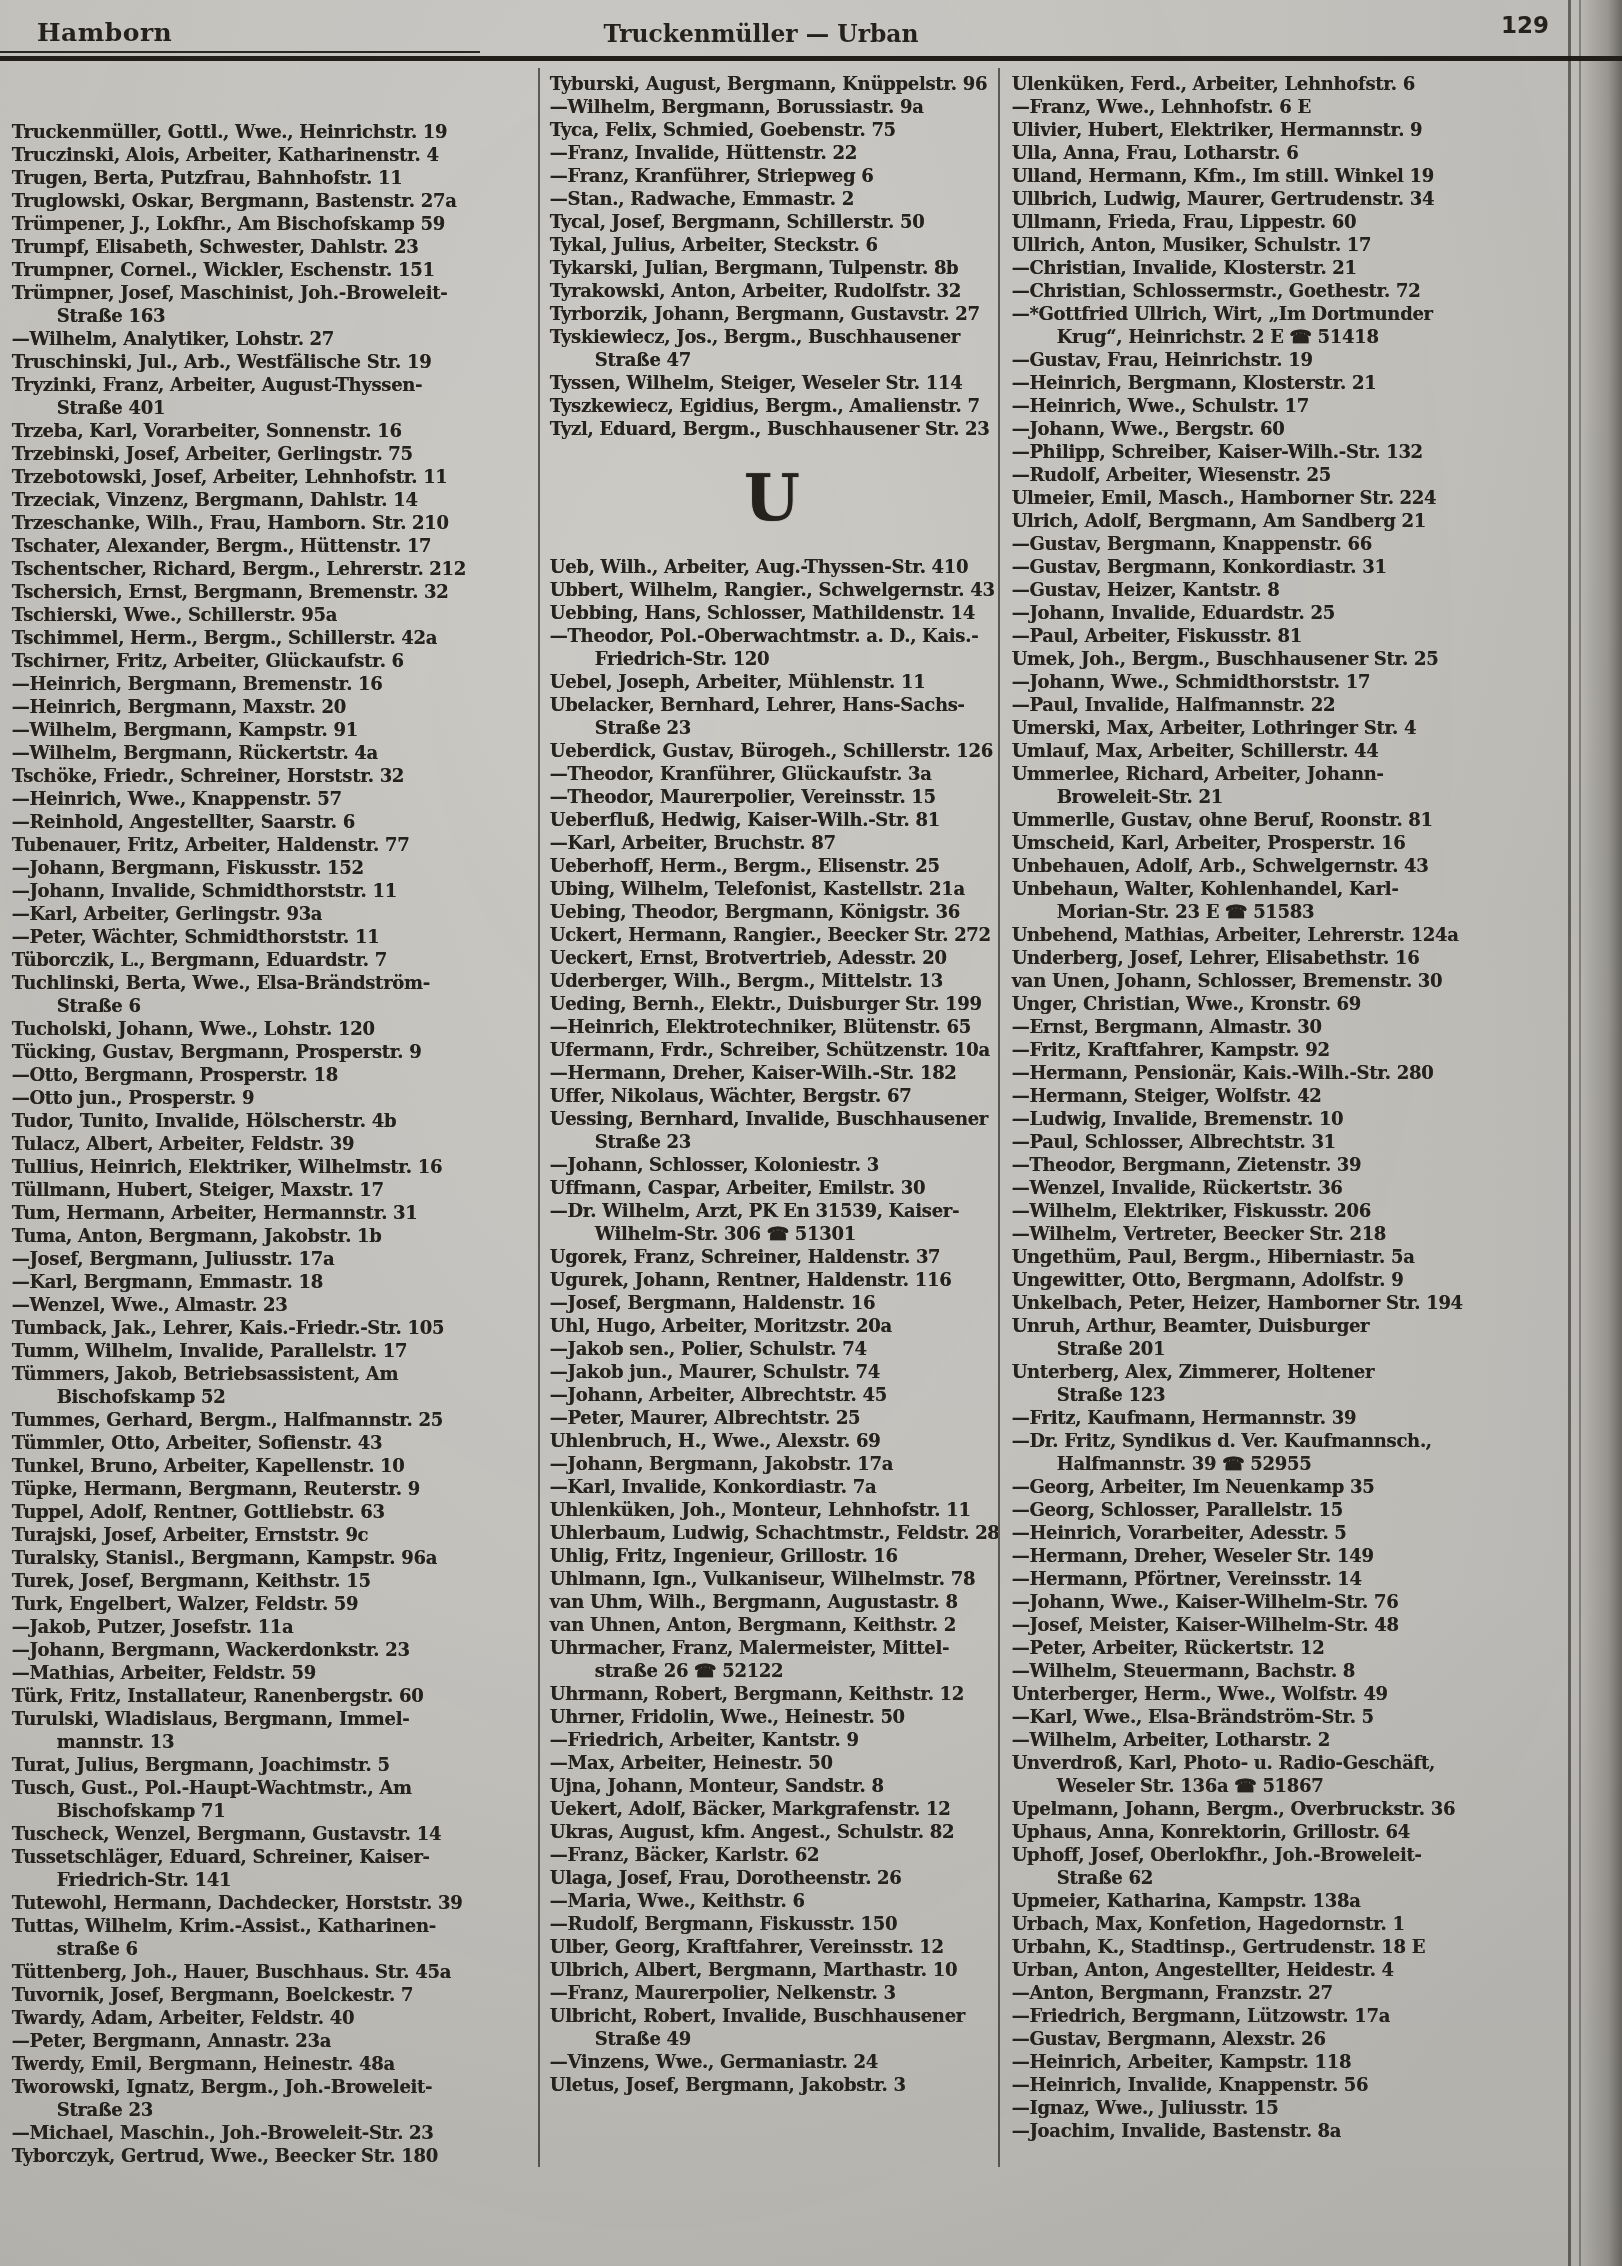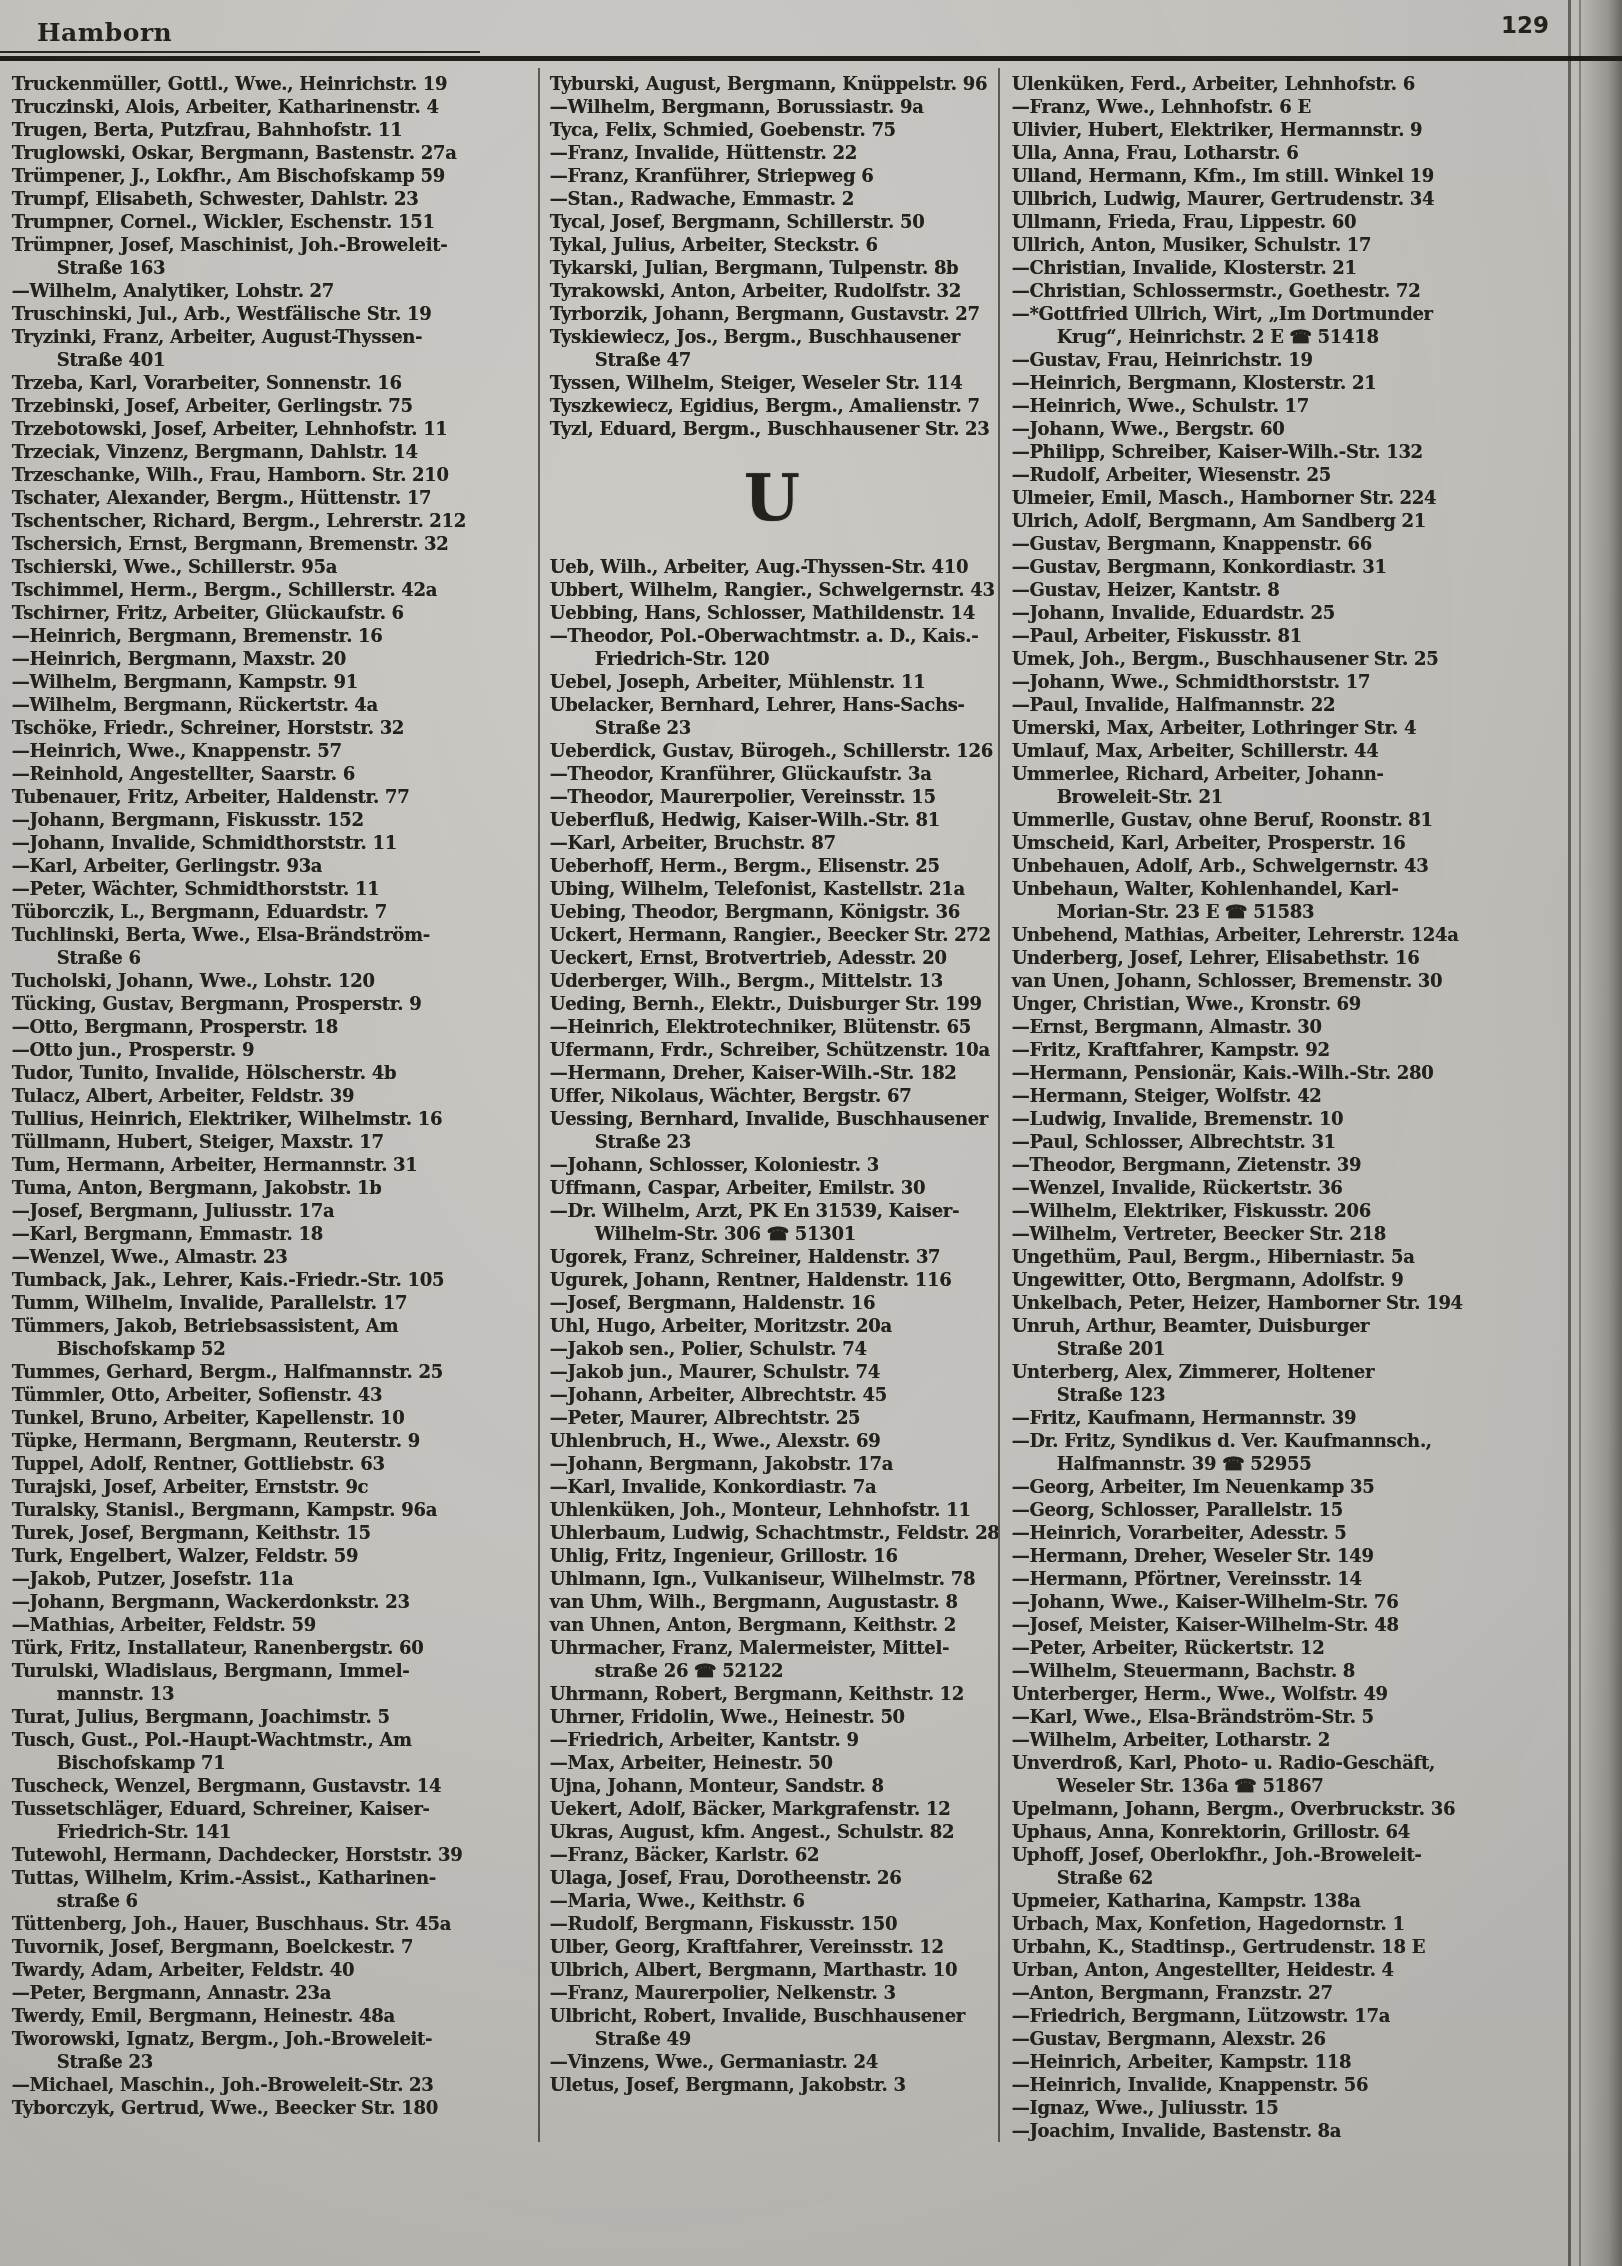--- a/index.html
+++ b/index.html
@@ -18,38 +18,39 @@
 
   .header{position:absolute;left:0;top:9.8px;width:1623px;height:47px;margin-left:8px;}
   .header .place{position:absolute;left:29px;top:7.8px;font-size:25px;font-weight:bold;letter-spacing:0.5px;}
   .header .range{position:absolute;left:0;right:117px;top:9.8px;text-align:center;font-size:23.4px;font-weight:bold;}
   .header .pageno{position:absolute;right:82px;top:2px;font-size:23px;font-weight:bold;font-family:"DejaVu Sans","Liberation Sans",sans-serif;}
   .rule-thin{position:absolute;left:0;top:51px;width:480px;height:2px;background:#2a2622;}
   .rule-thick{position:absolute;left:0;top:56px;width:1623px;height:4.9px;background:#211d19;}
 
   .columns{position:absolute;left:0;top:68px;width:1570px;display:flex;}
   .col{box-sizing:border-box;overflow:hidden;}
-  .col.c1{width:538px;padding:3.9px 5.9px 0 11.7px;}
+  .col.c1{width:538px;padding:3.9px 5.9px 0 11.7px;margin-top:48px;}
   .col.c2{width:460px;padding:3.9px 3.9px 0 9.8px;border-left:2px solid rgba(35,30,26,.65);}
   .col.c3{width:571px;padding:3.9px 9.8px 0 11.7px;border-left:2px solid rgba(35,30,26,.65);}
   .line{
     font-size:18px;font-weight:bold;line-height:23px;white-space:nowrap;
     letter-spacing:-0.3px;text-shadow:0 0 0.5px rgba(20,16,12,.55);
   }
   .line.cont{padding-left:45px;}
   .section-letter{
     text-align:center;font-size:64px;font-weight:bold;line-height:115px;height:115px;
     text-shadow:0 0 1px rgba(20,16,12,.7);
   }
 </style>
 </head>
 <body>
 
 <div class="header">
   <div class="place">Hamborn</div>
+  <div class="range">Truckenmüller — Urban</div>
   <div class="pageno">129</div>
 </div>
 <div class="rule-thin"></div>
 <div class="rule-thick"></div>
 
 <div class="columns">
   <div class="col c1">
       <div class="line">Truckenmüller, Gottl., Wwe., Heinrichstr. 19</div>
       <div class="line">Truczinski, Alois, Arbeiter, Katharinenstr. 4</div>
       <div class="line">Trugen, Berta, Putzfrau, Bahnhofstr. 11</div>

